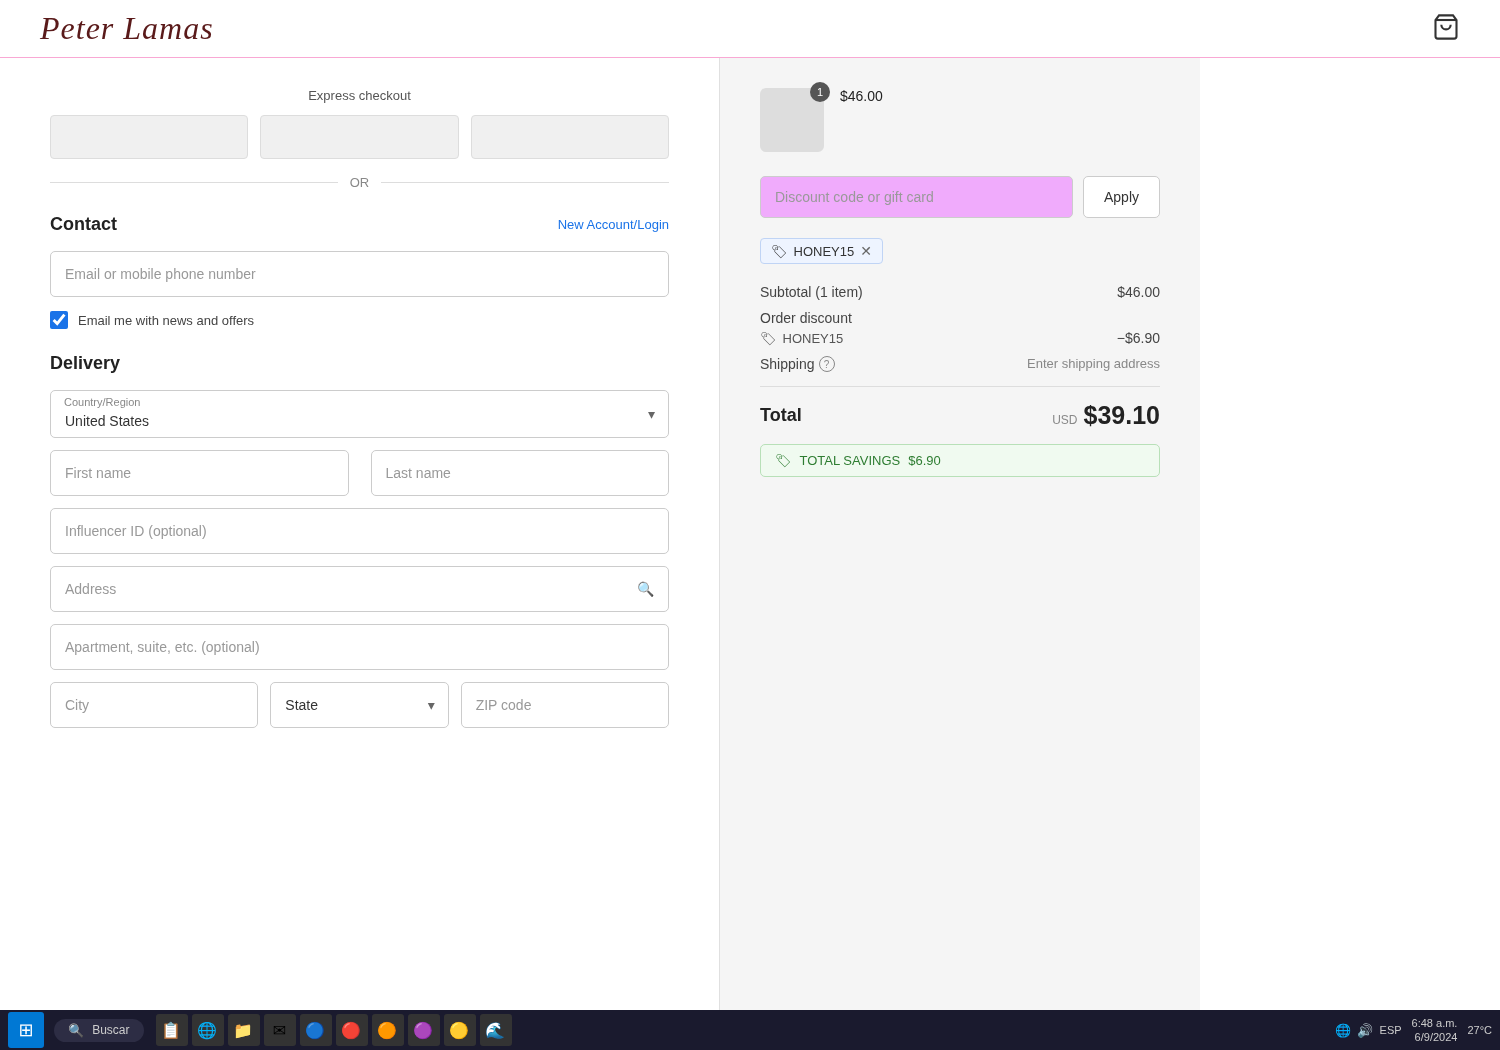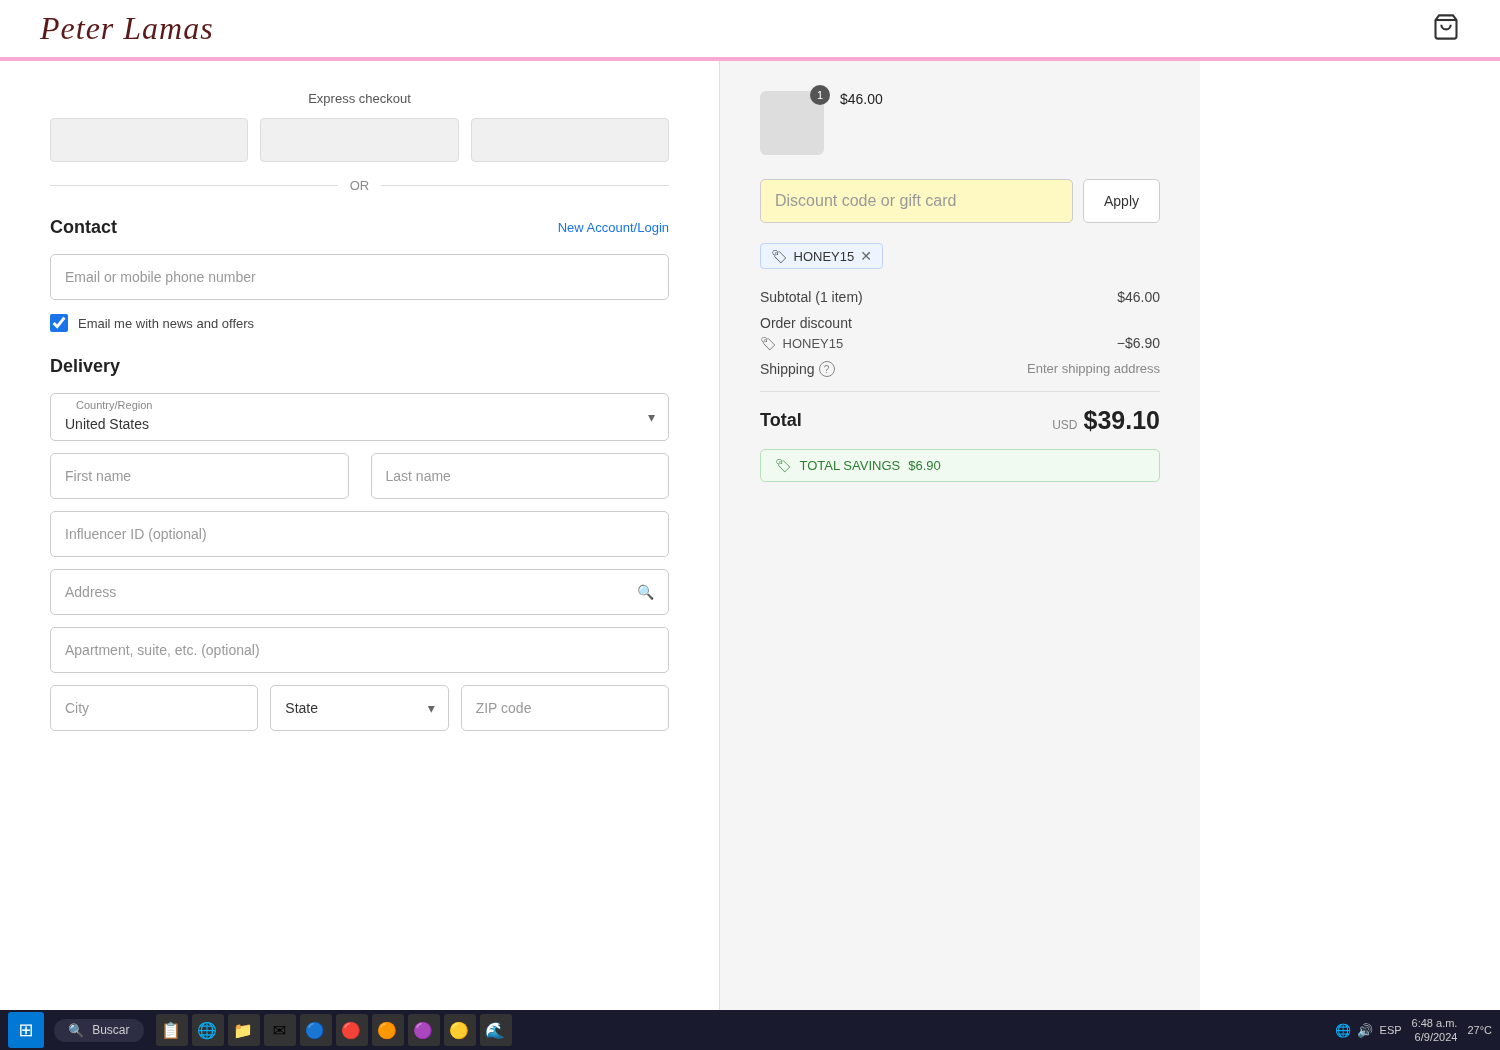--- a/index.html
+++ b/index.html
@@ -4,21 +4,21 @@
   <style>
     * { box-sizing: border-box; margin: 0; padding: 0; }
     body { font-family: -apple-system, BlinkMacSystemFont, 'Segoe UI', sans-serif; font-size: 14px; background: #fff; }
 
     
     .header {
       display: flex;
       align-items: center;
       justify-content: space-between;
       padding: 10px 40px;
-      border-bottom: 4px solid #f9a8d4;
+      border-bottom: 1px solid #f9a8d4;
       background: #fff;
     }
     .logo-text {
       font-family: Georgia, serif;
       font-size: 32px;
       color: #5a1a1a;
       font-style: italic;
       letter-spacing: 1px;
     }
     .cart-icon-wrap {
@@ -155,21 +155,20 @@
       appearance: none;
       cursor: pointer;
       outline: none;
     }
     .select-label {
       position: absolute;
       top: 6px;
       left: 14px;
       font-size: 11px;
       color: #888;
-      margin-left: 12px;
     }
     .select-chevron {
       position: absolute;
       right: 14px;
       top: 50%;
       transform: translateY(-50%);
       pointer-events: none;
       color: #666;
     }
     .two-col {
@@ -246,23 +245,23 @@
     .discount-row {
       display: flex;
       gap: 10px;
       margin-bottom: 20px;
     }
     .discount-input {
       flex: 1;
       padding: 12px 14px;
       border: 1px solid #ccc;
       border-radius: 5px;
-      font-size: 16px;
+      font-size: 14px;
       color: #333;
-      background: #fef9c3;
+      background: #f0abfc;
       outline: none;
     }
     .discount-input::placeholder { color: #999; }
     .apply-btn {
       padding: 12px 20px;
       border: 1px solid #ccc;
       border-radius: 5px;
       background: #fff;
       font-size: 14px;
       color: #333;

